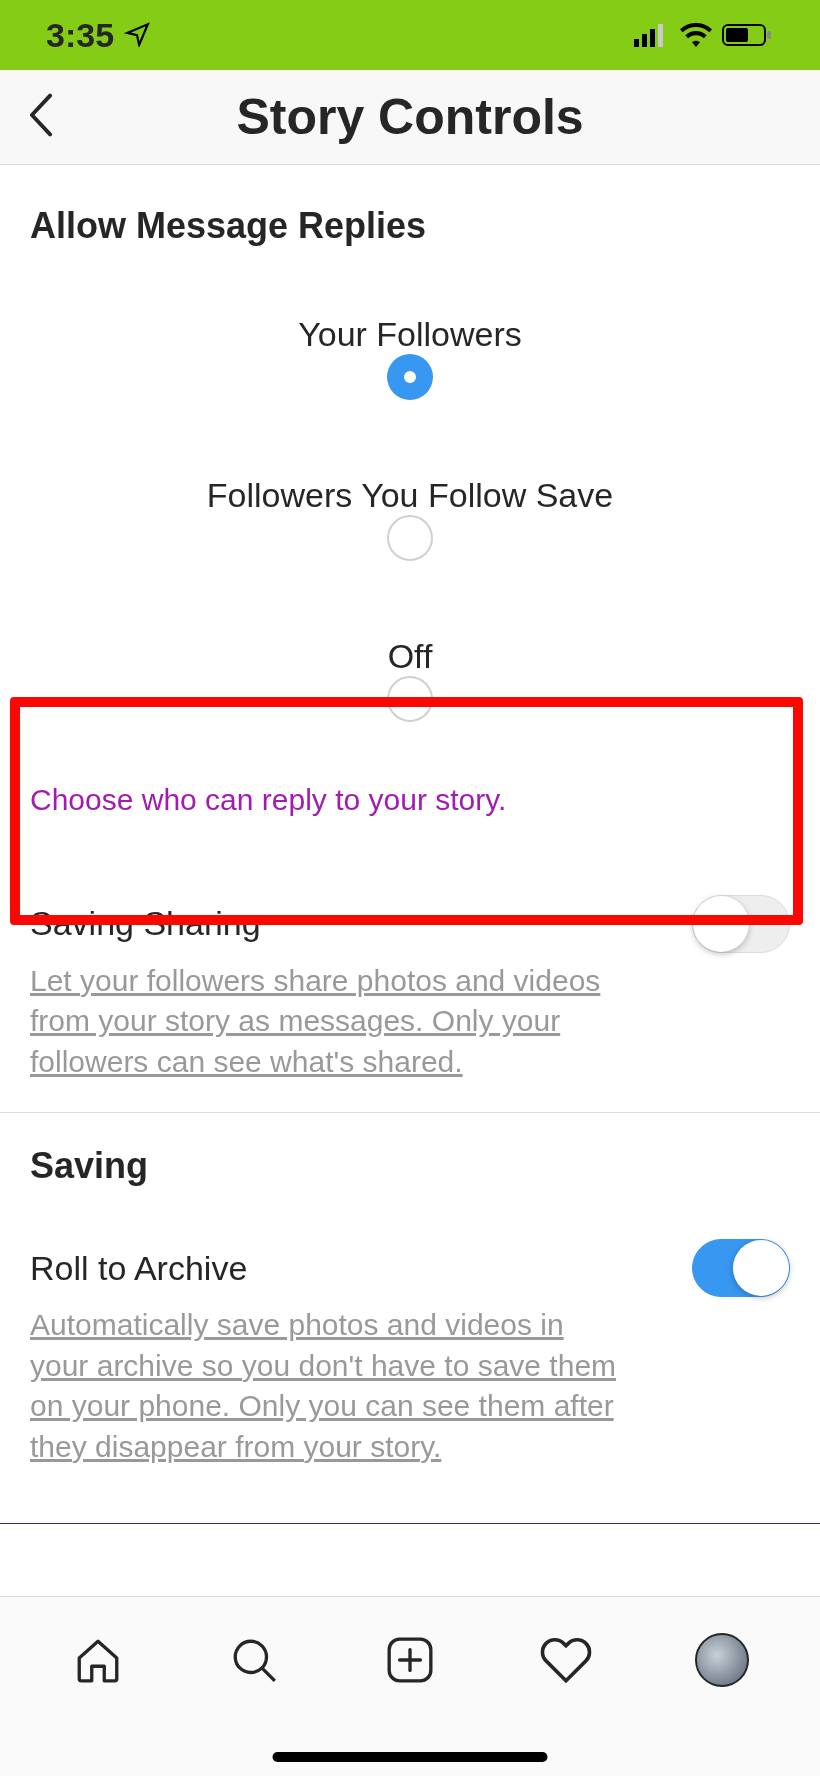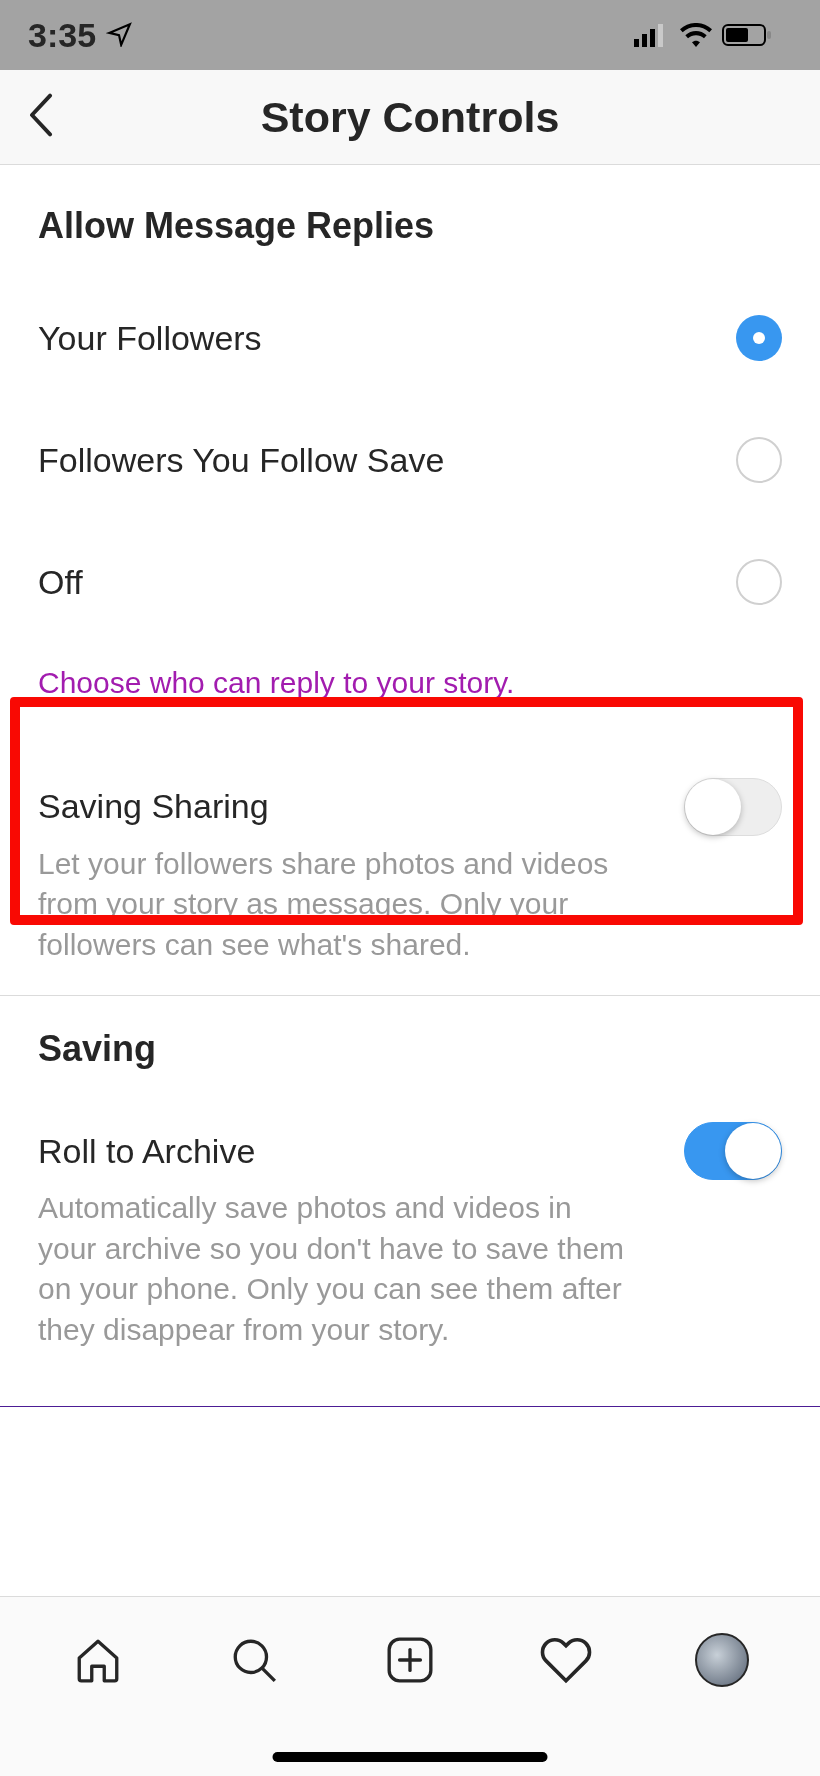--- a/index.html
+++ b/index.html
@@ -9,25 +9,25 @@
     font-family: -apple-system, "Helvetica Neue", Helvetica, Arial, sans-serif;
     background: #fff;
     color: #262626;
     overflow: hidden;
     position: relative;
   }
 
   
   .status-bar {
     height: 70px;
-    background: #a3a3a3;
+    background: #84cc16;
     display: flex;
     align-items: center;
     justify-content: space-between;
-    padding: 0 46px 0 28px;
+    padding: 0 46px 0 46px;
     font-size: 34px;
     font-weight: 600;
     border-bottom: 0;
   }
   .status-left { display: flex; align-items: center; gap: 10px; }
   .status-right { display: flex; align-items: center; gap: 10px; }
 
   
   .header {
     height: 95px;
@@ -38,48 +38,49 @@
     position: relative;
   }
   .back-btn {
     position: absolute;
     left: 26px;
     cursor: pointer;
   }
   .header-title {
     flex: 1;
     text-align: center;
-    font-size: 43px;
+    font-size: 50px;
     font-weight: 700;
     color: #262626;
   }
 
   .content {
     background: #fff;
     padding: 0;
   }
 
   .section {
     border-bottom: 1px solid #dbdbdb;
-    padding: 0 38px;
+    padding: 0 30px;
   }
   .section:last-child { border-bottom: none; }
 
   .section-title {
     font-size: 36px;
     font-weight: 700;
     color: #262626;
     padding: 40px 0 30px 0;
   }
 
   .row {
     display: flex;
     align-items: center;
     justify-content: space-between;
     padding: 38px 0;
+    flex-direction: column;
   }
   .row-label {
     font-size: 34px;
     font-weight: 400;
     color: #262626;
   }
 
   
   .radio {
     width: 46px;
@@ -152,20 +153,21 @@
   .setting-block .setting-label {
     font-size: 34px;
     color: #262626;
   }
   .setting-block .setting-desc {
     font-size: 30px;
     color: #999;
     line-height: 1.35;
     max-width: 600px;
     margin-top: 4px;
+    text-decoration: underline;
   }
 
   
   .highlight-box {
     position: absolute;
     border: 10px solid #f90903;
     pointer-events: none;
     border-radius: 4px;
   }
 

